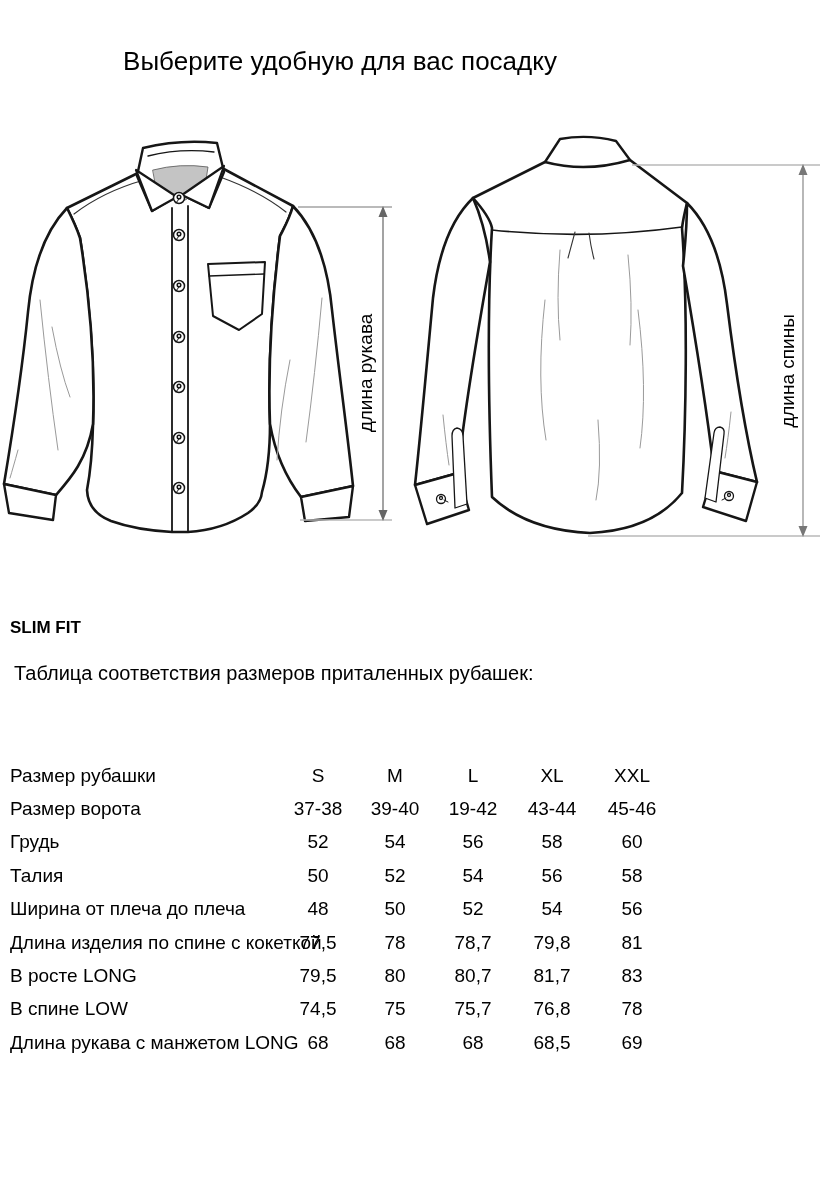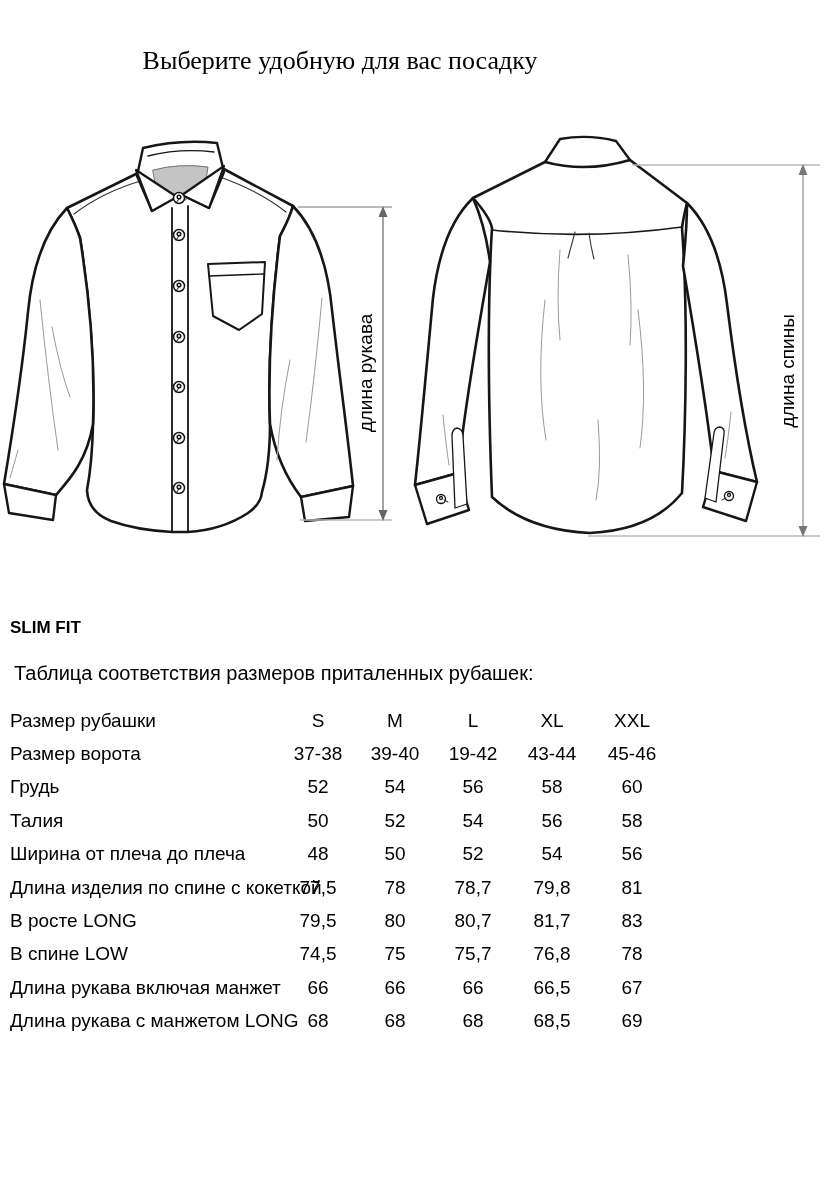--- a/index.html
+++ b/index.html
@@ -1,29 +1,29 @@
 <!DOCTYPE html>
 <html><head>
 <meta charset="utf-8">
 <style>
   html,body{margin:0;padding:0;background:#fff;}
   body{width:825px;height:1200px;position:relative;overflow:hidden;
        font-family:"Liberation Sans","DejaVu Sans",sans-serif;color:#000;}
   .abs{position:absolute;}
   #page-title{left:0;top:46px;width:680px;text-align:center;
-      font-size:26px;font-weight:400;line-height:30px;font-family:Liberation Serif, serif;}
+      font-size:26px;font-weight:400;line-height:30px;}
   #diagram{left:0;top:0;width:825px;height:600px;}
   #diagram svg{position:absolute;left:0;top:0;}
   .measure-label{position:absolute;font-size:19px;white-space:nowrap;
       transform:translate(-50%,-50%) rotate(-90deg);}
   #sleeve-label{left:366px;top:373px;}
   #back-label{left:788px;top:371px;}
   #fit-heading{left:10px;top:618px;font-size:17px;font-weight:700;margin:0;}
   #table-caption{left:10px;top:658px;font-size:20px;margin:4px;}
-  #size-table{left:10px;top:704px;border-collapse:collapse;table-layout:fixed;width:662px;}
+  #size-table{left:10px;top:759px;border-collapse:collapse;table-layout:fixed;width:662px;}
   #size-table td{font-size:19px;height:33.4px;padding:0;vertical-align:middle;}
   #size-table td.lbl{text-align:left;white-space:nowrap;overflow:visible;}
   #size-table td.val{text-align:center;}
 </style>
 </head>
 <body>
 
 <div class="abs" id="page-title">Выберите удобную для вас посадку</div>
 
 <div class="abs" id="diagram">
@@ -235,28 +235,20 @@
       </tr>
       <tr>
         <td class="lbl">В спине LOW</td>
         <td class="val">74,5</td>
         <td class="val">75</td>
         <td class="val">75,7</td>
         <td class="val">76,8</td>
         <td class="val">78</td>
       </tr>
       <tr>
-        <td class="lbl">Длина рукава включая манжет</td>
-        <td class="val">66</td>
-        <td class="val">66</td>
-        <td class="val">66</td>
-        <td class="val">66,5</td>
-        <td class="val">67</td>
-      </tr>
-      <tr>
         <td class="lbl">Длина рукава с манжетом LONG</td>
         <td class="val">68</td>
         <td class="val">68</td>
         <td class="val">68</td>
         <td class="val">68,5</td>
         <td class="val">69</td>
       </tr>
     </tbody>
 </table>
 

